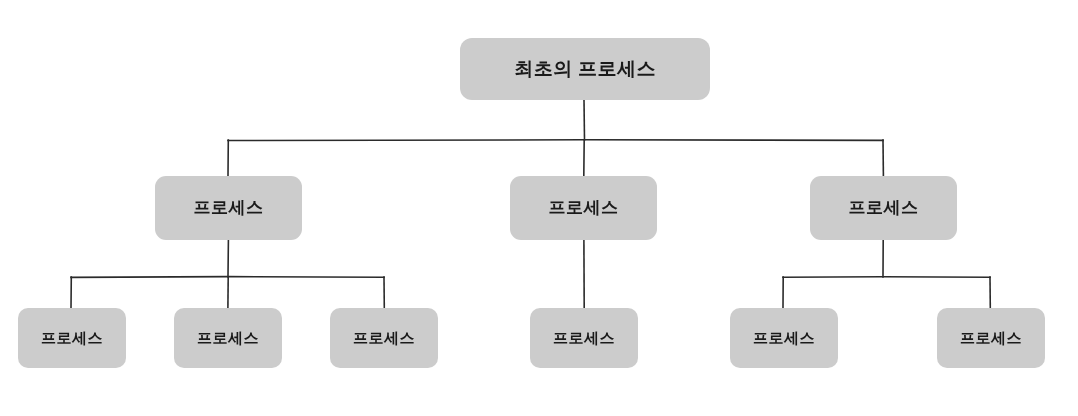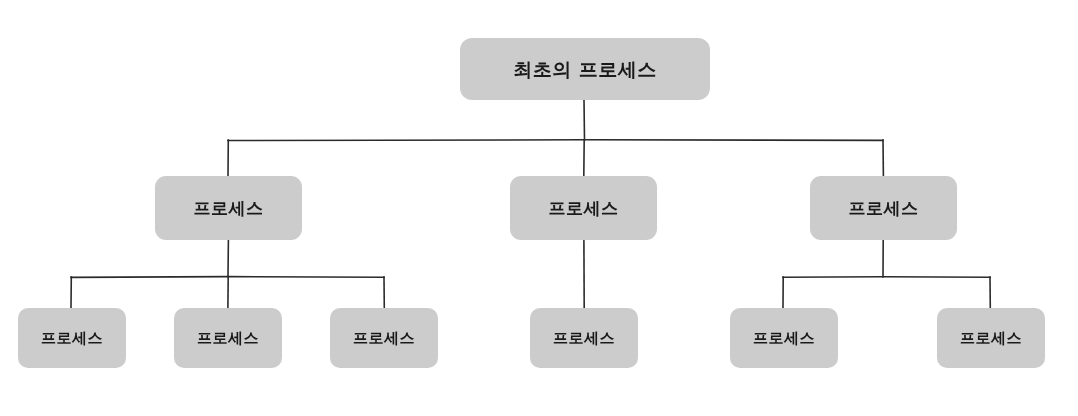--- a/index.html
+++ b/index.html
@@ -51,20 +51,21 @@
     border-radius: 11px;
   }
   .node-leaf {
     font-size: 15px;
     border-radius: 10px;
   }
   .node-label {
     display: block;
     line-height: 1.1;
     white-space: nowrap;
+    font-family: Liberation Serif, serif;
   }
 </style>
 </head>
 <body>
 
 <div id="diagram-canvas">
 
   <svg id="connector-layer" viewBox="0 0 1078 416" width="1078" height="416" xmlns="http://www.w3.org/2000/svg">
     <g fill="none" stroke="#2b2b2b" stroke-width="1.6" stroke-linecap="square">
 

